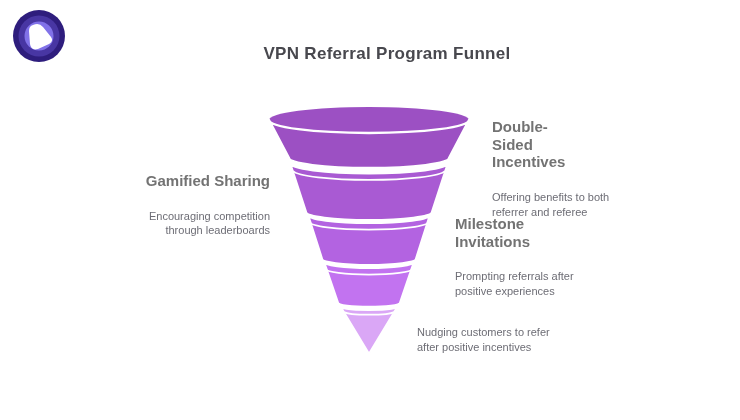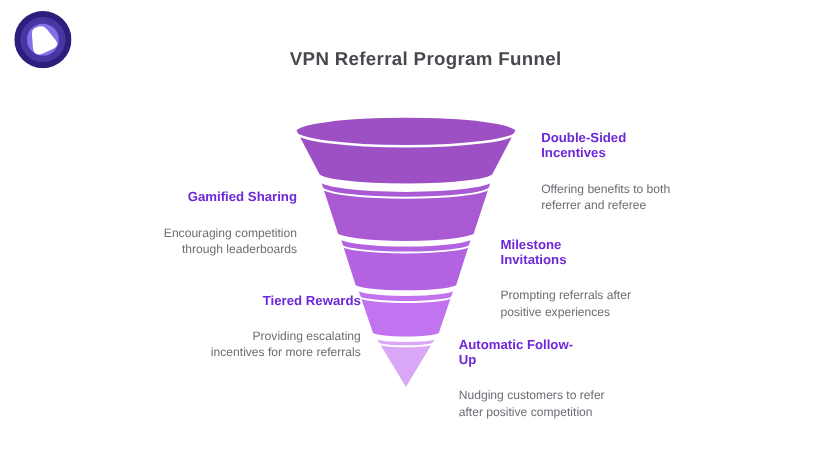--- a/index.html
+++ b/index.html
@@ -22,23 +22,23 @@
     color: #48484e;
     padding-left: 34px;
   }
 
   .brand-logo { position: absolute; left: 13px; top: 10px; width: 52px; height: 52px; }
 
   .funnel-svg { position: absolute; left: 0; top: 0; width: 740px; height: 420px; }
 
   .stage-label { position: absolute; }
   .stage-label .h {
-    font-size: 12px;
+    font-size: 15px;
     font-weight: bold;
-    color: #6d28d9;
+    color: #737373;
     line-height: 1.18;
   }
   .stage-label .d {
     font-size: 11px;
     color: #6d6d75;
     line-height: 1.32;
     margin-top: 19px;
     white-space: pre-line;
   }
   .stage-label.right { text-align: left; }
@@ -94,25 +94,19 @@
     <div class="d">Prompting referrals after
 positive experiences</div>
   </div>
 
   <div class="stage-label left lb1">
     <div class="h">Gamified Sharing</div>
     <div class="d">Encouraging competition
 through leaderboards</div>
   </div>
 
-  <div class="stage-label left lb3">
-    <div class="h">Tiered Rewards</div>
-    <div class="d">Providing escalating
-incentives for more referrals</div>
-  </div>
 
   <div class="stage-label right lb4">
-    <div class="h">Automatic Follow-Up</div>
     <div class="d">Nudging customers to refer
-after positive competition</div>
+after positive incentives</div>
   </div>
 
 </div>
 
 </body></html>

